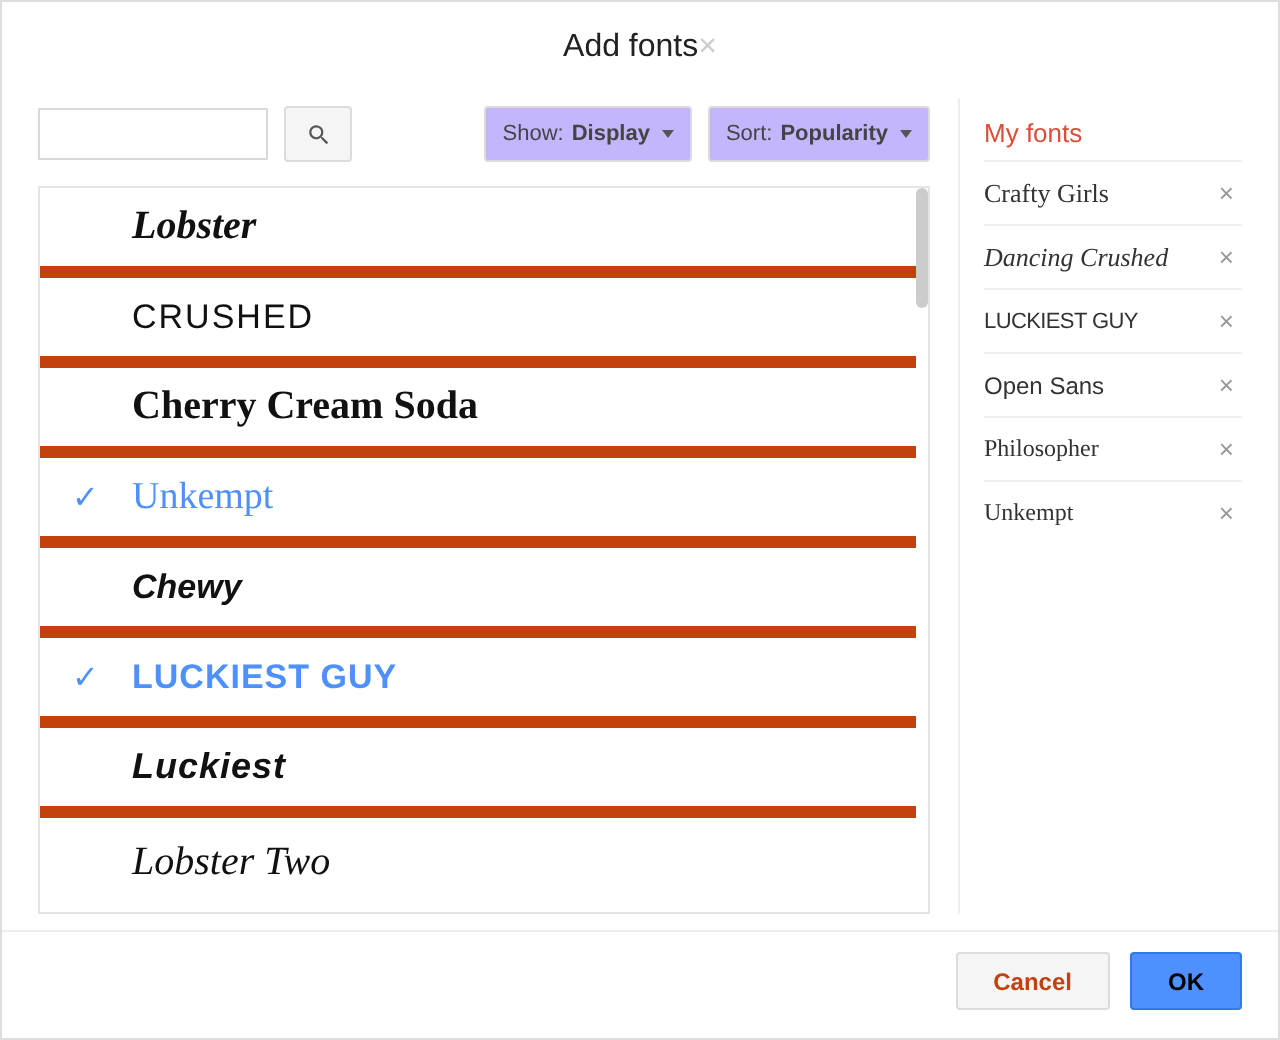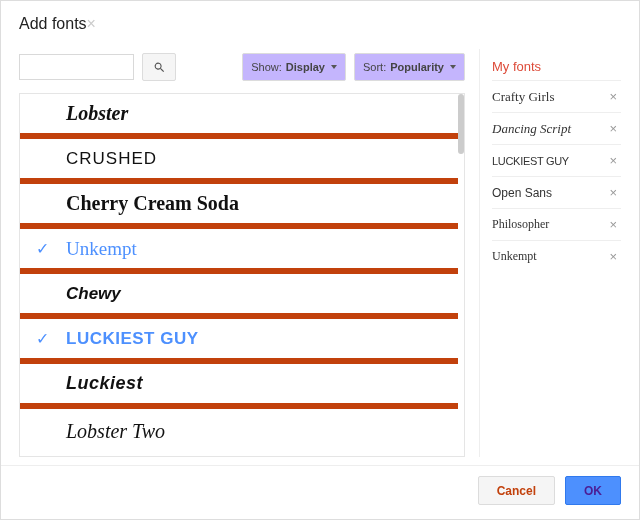--- a/index.html
+++ b/index.html
@@ -17,21 +17,21 @@
     background: #fff;
     border: 1px solid #ddd;
     display: flex;
     flex-direction: column;
     position: relative;
   }
   .dialog-header {
     padding: 14px 18px 10px 18px;
     display: flex;
     align-items: center;
-    justify-content: flex-start;
+    justify-content: center;
   }
   .dialog-title {
     font-size: 16px;
     color: #222;
   }
   .close-x {
     color: #ccc;
     font-size: 16px;
     cursor: pointer;
   }
@@ -197,21 +197,21 @@
     align-items: center;
   }
   .btn-cancel {
     background: #f5f5f5;
     border: 1px solid #dcdcdc;
     color: #c2410c;
   }
   .btn-ok {
     background: #4d90fe;
     border: 1px solid #3079ed;
-    color: #4c1d95;
+    color: #000000;
   }
 </style>
 </head>
 <body>
 
 <div class="dialog">
 
   <div class="dialog-header">
     <div class="dialog-title">Add fonts</div>
     <div class="close-x">×</div>
@@ -282,21 +282,21 @@
     </div>
 
     <div class="right-pane">
       <div class="myfonts-title">My fonts</div>
       <div id="myfonts-list">
           <div class="myfont-row">
             <div class="mf-crafty">Crafty Girls</div>
             <div class="myfont-remove">×</div>
           </div>
           <div class="myfont-row">
-            <div class="mf-dancing">Dancing Script</div>
+            <div class="mf-dancing">Dancing Crushed</div>
             <div class="myfont-remove">×</div>
           </div>
           <div class="myfont-row">
             <div class="mf-luckiest">Luckiest Guy</div>
             <div class="myfont-remove">×</div>
           </div>
           <div class="myfont-row">
             <div class="mf-opensans">Open Sans</div>
             <div class="myfont-remove">×</div>
           </div>

